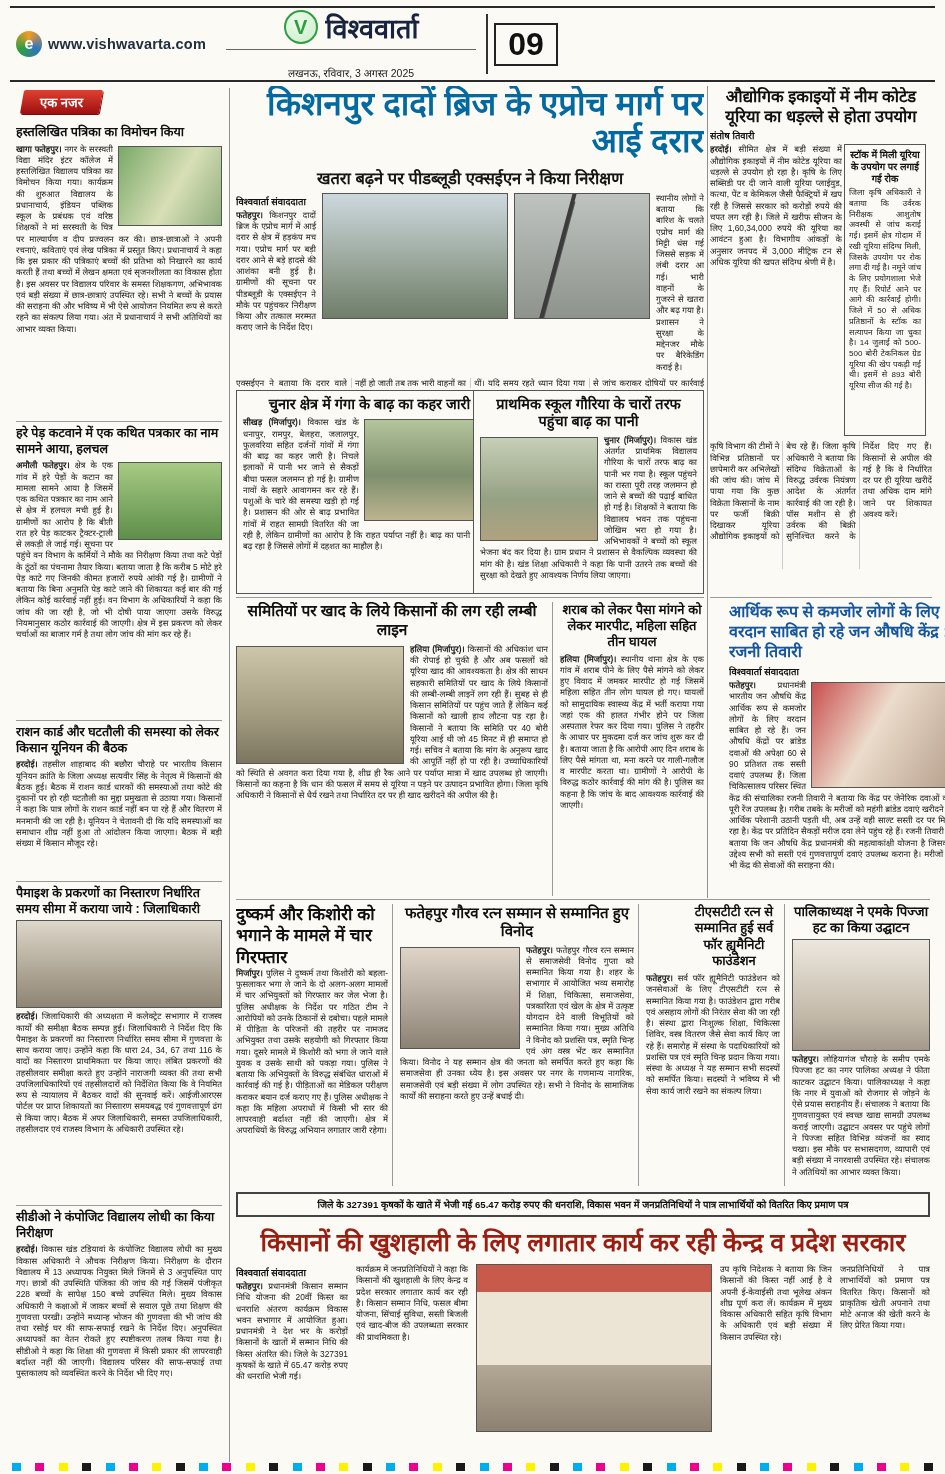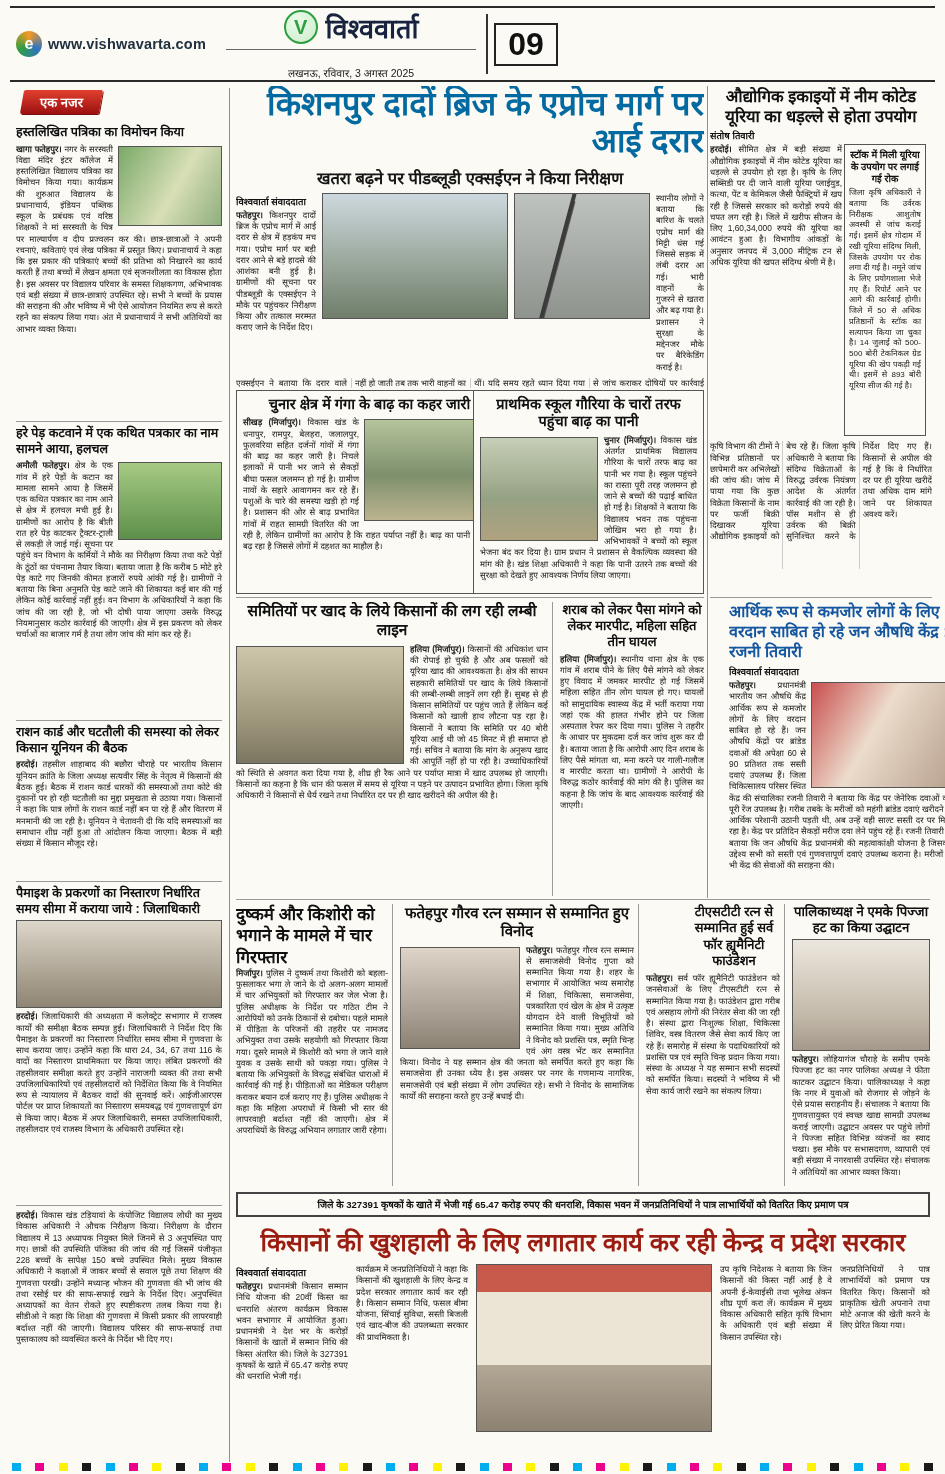--- a/index.html
+++ b/index.html
@@ -173,20 +173,21 @@
       <p class="body"><b class="dl">हरदोई।</b> <span>तहसील शाहाबाद की बछौरा चौराहे पर भारतीय किसान यूनियन क्रांति के जिला अध्यक्ष सत्यवीर सिंह के नेतृत्व में किसानों की बैठक हुई। बैठक में राशन कार्ड धारकों की समस्याओं तथा कोटे की दुकानों पर हो रही घटतौली का मुद्दा प्रमुखता से उठाया गया। किसानों ने कहा कि पात्र लोगों के राशन कार्ड नहीं बन पा रहे हैं और वितरण में मनमानी की जा रही है। यूनियन ने चेतावनी दी कि यदि समस्याओं का समाधान शीघ्र नहीं हुआ तो आंदोलन किया जाएगा। बैठक में बड़ी संख्या में किसान मौजूद रहे।</span></p>
     </article>
 
     <article class="lart lart-h4">
       <h2>पैमाइश के प्रकरणों का निस्तारण निर्धारित समय सीमा में कराया जाये : जिलाधिकारी</h2>
       <figure class="ph ph-dmmeet"></figure>
       <p class="body"><b class="dl">हरदोई।</b> <span>जिलाधिकारी की अध्यक्षता में कलेक्ट्रेट सभागार में राजस्व कार्यों की समीक्षा बैठक सम्पन्न हुई। जिलाधिकारी ने निर्देश दिए कि पैमाइश के प्रकरणों का निस्तारण निर्धारित समय सीमा में गुणवत्ता के साथ कराया जाए। उन्होंने कहा कि धारा 24, 34, 67 तथा 116 के वादों का निस्तारण प्राथमिकता पर किया जाए। लंबित प्रकरणों की तहसीलवार समीक्षा करते हुए उन्होंने नाराजगी व्यक्त की तथा सभी उपजिलाधिकारियों एवं तहसीलदारों को निर्देशित किया कि वे नियमित रूप से न्यायालय में बैठकर वादों की सुनवाई करें। आईजीआरएस पोर्टल पर प्राप्त शिकायतों का निस्तारण समयबद्ध एवं गुणवत्तापूर्ण ढंग से किया जाए। बैठक में अपर जिलाधिकारी, समस्त उपजिलाधिकारी, तहसीलदार एवं राजस्व विभाग के अधिकारी उपस्थित रहे।</span></p>
     </article>
 
     <article class="lart lart-h5">
+      <h2>सीडीओ ने कंपोजिट विद्यालय लोधी का किया निरीक्षण</h2>
       <p class="body"><b class="dl">हरदोई।</b> <span>विकास खंड टड़ियावां के कंपोजिट विद्यालय लोधी का मुख्य विकास अधिकारी ने औचक निरीक्षण किया। निरीक्षण के दौरान विद्यालय में 13 अध्यापक नियुक्त मिले जिनमें से 3 अनुपस्थित पाए गए। छात्रों की उपस्थिति पंजिका की जांच की गई जिसमें पंजीकृत 228 बच्चों के सापेक्ष 150 बच्चे उपस्थित मिले। मुख्य विकास अधिकारी ने कक्षाओं में जाकर बच्चों से सवाल पूछे तथा शिक्षण की गुणवत्ता परखी। उन्होंने मध्यान्ह भोजन की गुणवत्ता की भी जांच की तथा रसोई घर की साफ-सफाई रखने के निर्देश दिए। अनुपस्थित अध्यापकों का वेतन रोकते हुए स्पष्टीकरण तलब किया गया है। सीडीओ ने कहा कि शिक्षा की गुणवत्ता में किसी प्रकार की लापरवाही बर्दाश्त नहीं की जाएगी। विद्यालय परिसर की साफ-सफाई तथा पुस्तकालय को व्यवस्थित करने के निर्देश भी दिए गए।</span></p>
     </article>
   </aside>
 
   <article class="mainstory">
     <h1>किशनपुर दादों ब्रिज के एप्रोच मार्ग पर आई दरार</h1>
     <div class="subhead">खतरा बढ़ने पर पीडब्लूडी एक्सईएन ने किया निरीक्षण</div>
     <div class="ms-row">
       <div class="ms-colL">
         <div class="byline">विश्ववार्ता संवाददाता</div>

